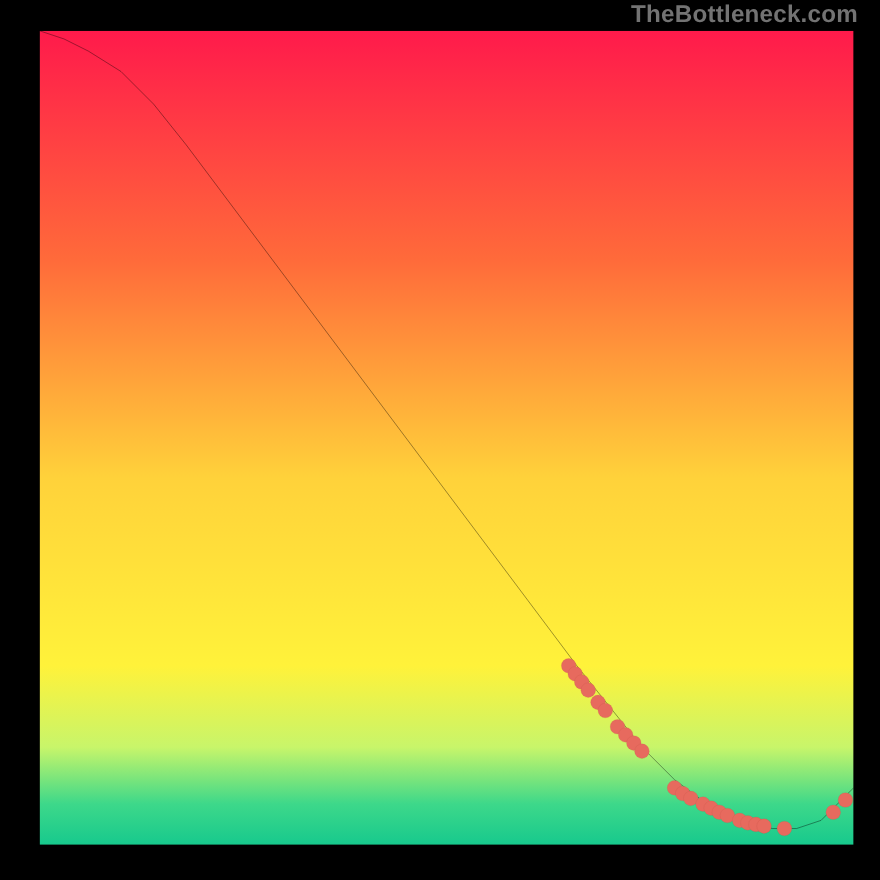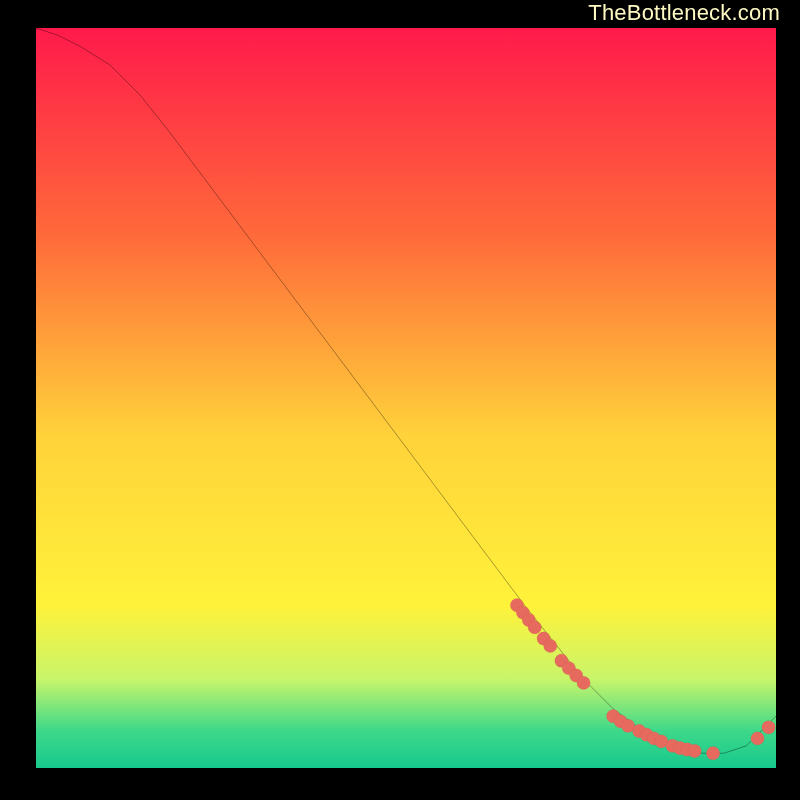--- a/index.html
+++ b/index.html
@@ -14,22 +14,22 @@
     position: relative;
     width: 800px;
     height: 800px;
   }
   .watermark {
     position: absolute;
     top: 0;
     right: 20px;
     font-family: Arial, Helvetica, sans-serif;
     font-size: 22px;
-    font-weight: 400;
-    color: #fef9c3;
+    font-weight: 700;
+    color: #737373;
     letter-spacing: 0.2px;
     user-select: none;
   }
   .plot {
     position: absolute;
     left: 36px;
     top: 28px;
     width: 740px;
     height: 740px;
   }

